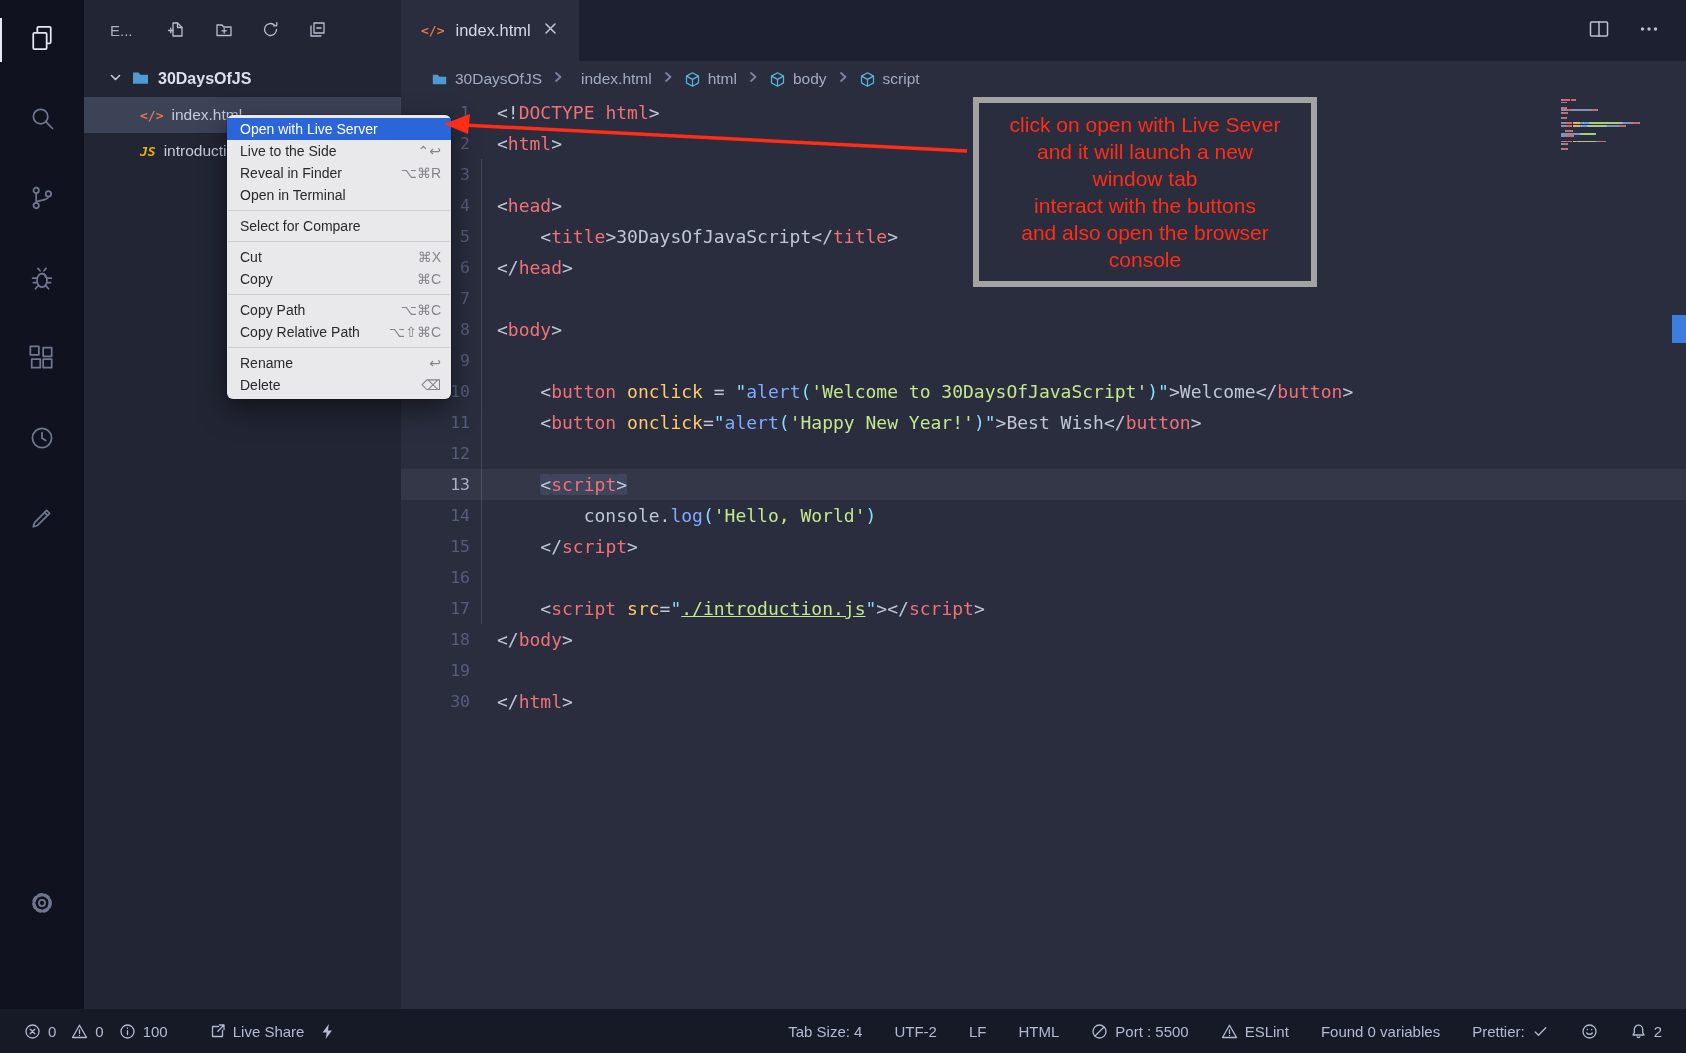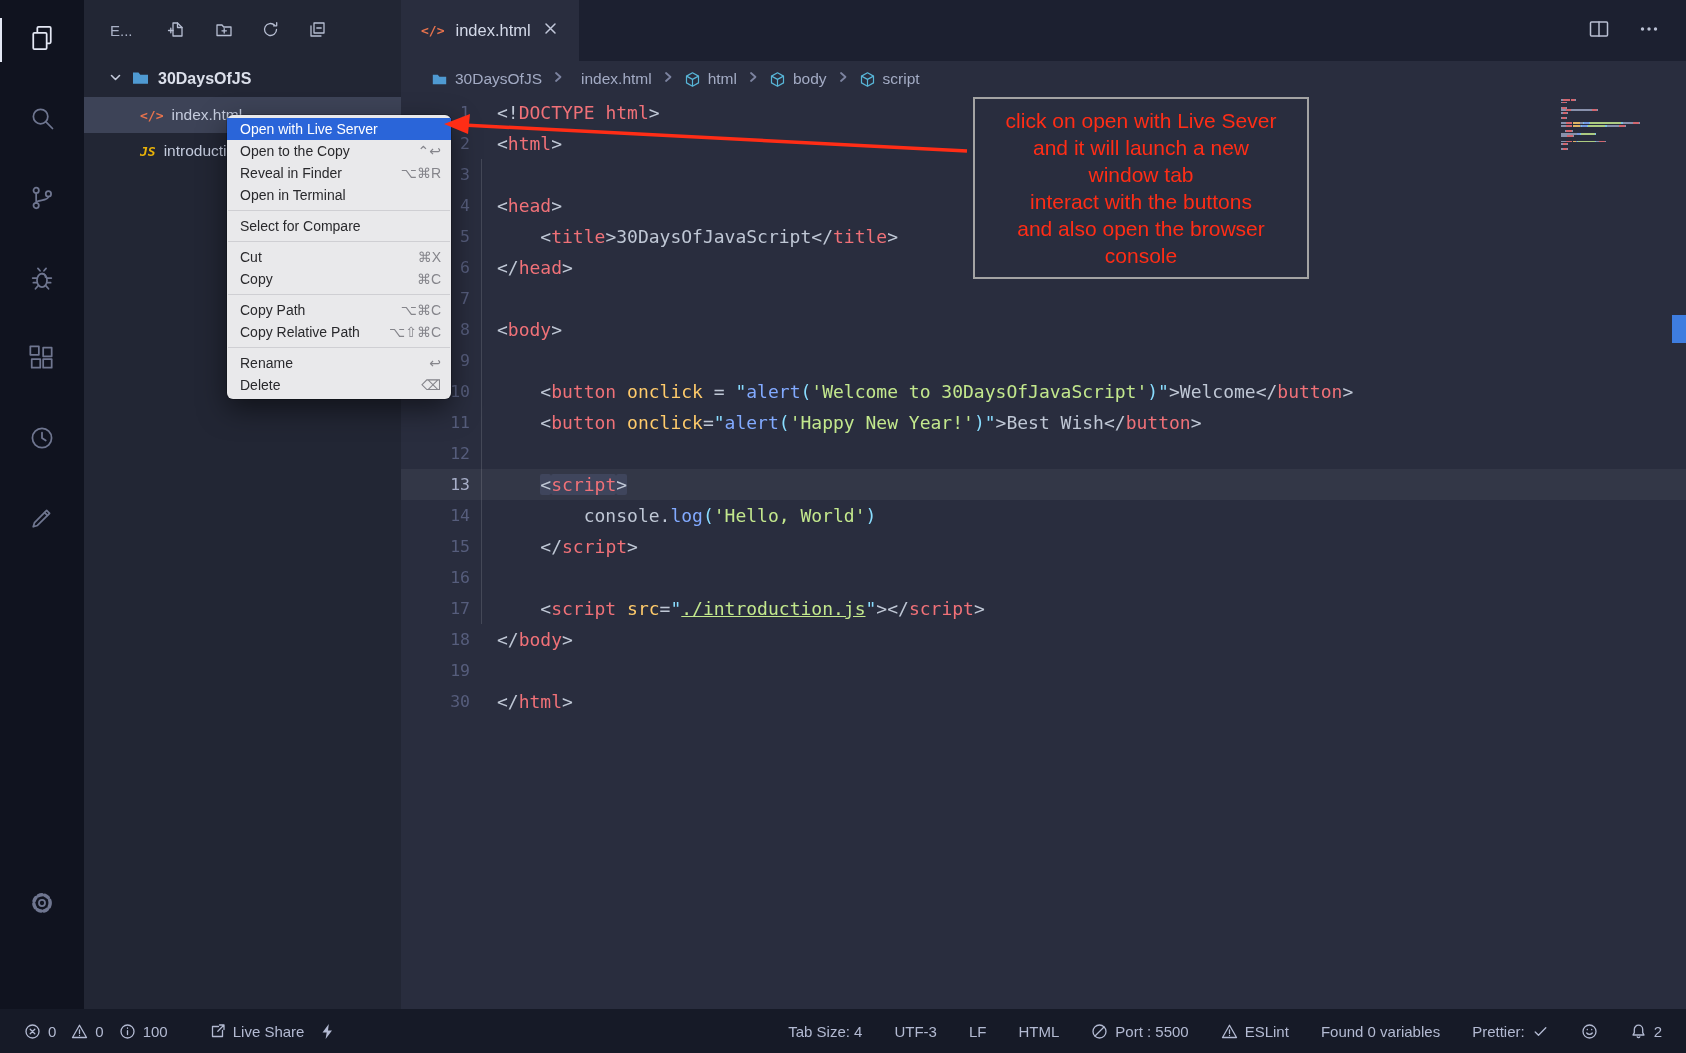--- a/index.html
+++ b/index.html
@@ -77,21 +77,21 @@
   
   .context-menu{position:absolute;left:227px;top:115px;width:224px;background:#e9e9eb;border-radius:6px;
     box-shadow:0 10px 28px rgba(0,0,0,0.5),0 0 0 1px rgba(0,0,0,0.18);padding:3px 0;z-index:40;
     font-size:14px;color:#29292c;}
   .mi{height:22px;display:flex;align-items:center;padding:0 10px 0 13px;cursor:pointer;}
   .mi .mi-key{margin-left:auto;color:#85858b;}
   .mi.sel{background:#2a65d9;color:#fff;}
   .msep{height:1px;background:#cfcfd3;margin:4px 1px;}
 
   
-  .annotation{position:absolute;left:973px;top:97px;width:324px;border:2px solid #a3a3a3;color:#ff2d16;
+  .annotation{position:absolute;left:973px;top:97px;width:324px;border:6px solid #a3a3a3;color:#ff2d16;
     font-size:21px;line-height:27px;text-align:center;padding:8px 4px;white-space:pre-line;z-index:45;}
   .arrow-svg{position:absolute;left:0;top:0;pointer-events:none;z-index:46;}
 </style>
 </head>
 <body>
 
 <div class="app" data-name="vscode-window">
   <div class="main" data-name="main-area">
 
     <aside class="activitybar" data-name="activity-bar">
@@ -520,21 +520,21 @@
               <path class="fillme" d="M9.8 1L3.5 9.6h4.2L6.6 16l6.4-8.6H9z"></path>
             </svg>
           </span>
         </div>
       </div>
     <div class="sb-right" data-name="status-right">
         <div class="sitem" data-name="status-tab-size">
           <span data-name="status-label">Tab Size: 4</span>
         </div>
         <div class="sitem" data-name="status-encoding">
-          <span data-name="status-label">UTF-3</span>
+          <span data-name="status-label">UTF-2</span>
         </div>
         <div class="sitem" data-name="status-eol">
           <span data-name="status-label">LF</span>
         </div>
         <div class="sitem" data-name="status-language-mode">
           <span data-name="status-label">HTML</span>
         </div>
         <div class="sitem" data-name="status-port">
           <span class="sicon" data-name="port-icon">
             <svg viewBox="0 0 17 17">
@@ -583,21 +583,21 @@
           <span data-name="status-label">2</span>
         </div>
       </div>
   </div>
 
   <div class="context-menu" data-name="context-menu">
       <div class="mi sel" data-name="menu-item-open-with-live-server">
         <span data-name="menu-item-label">Open with Live Server</span>
       </div>
       <div class="mi" data-name="menu-item-open-to-the-side">
-        <span data-name="menu-item-label">Open to the Copy</span>
+        <span data-name="menu-item-label">Live to the Side</span>
         <span class="mi-key" data-name="menu-item-shortcut">⌃↩</span>
       </div>
       <div class="mi" data-name="menu-item-reveal-in-finder">
         <span data-name="menu-item-label">Reveal in Finder</span>
         <span class="mi-key" data-name="menu-item-shortcut">⌥⌘R</span>
       </div>
       <div class="mi" data-name="menu-item-open-in-terminal">
         <span data-name="menu-item-label">Open in Terminal</span>
       </div>
       <div class="msep" data-name="menu-separator"></div>

